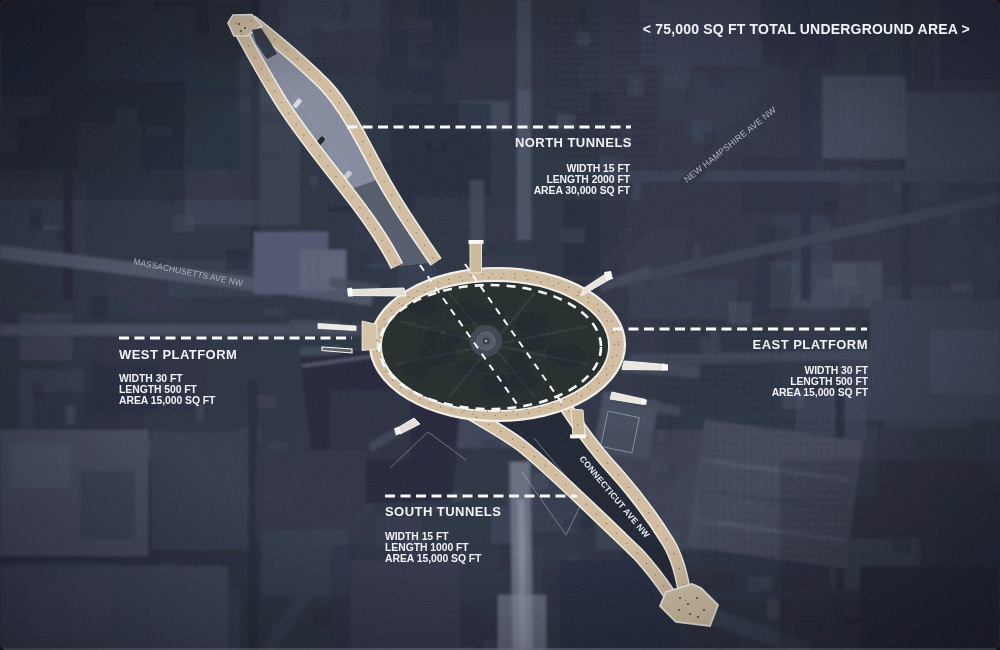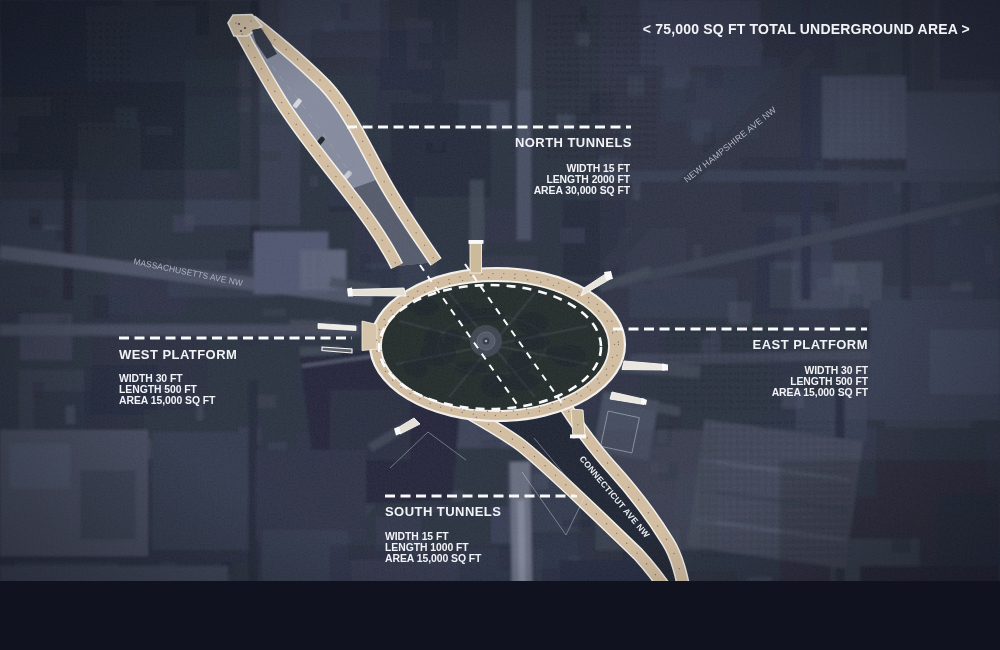--- a/index.html
+++ b/index.html
@@ -1,15 +1,15 @@
 <!DOCTYPE html>
 <html><head><meta charset="utf-8">
 <style>
 html,body{margin:0;padding:0;background:#10131f;}
-#stage{position:relative;width:1000px;height:581px;overflow:hidden;background:#c2410c;font-family:"Liberation Sans",sans-serif;}
+#stage{position:relative;width:1000px;height:650px;overflow:hidden;background:#c2410c;font-family:"Liberation Sans",sans-serif;border-radius:8px;}
 svg{position:absolute;left:0;top:0;}
 </style></head><body>
 <div id="stage">
 <svg width="1000" height="650" viewBox="0 0 1000 650">
 <defs>
 <filter id="soft" x="-5%" y="-5%" width="110%" height="110%">
           <feGaussianBlur stdDeviation="1.7"></feGaussianBlur>
         </filter>
 <filter id="grain" x="0%" y="0%" width="100%" height="100%">
           <feTurbulence type="fractalNoise" baseFrequency="0.55" numOctaves="2" seed="11" stitchTiles="stitch"></feTurbulence>

